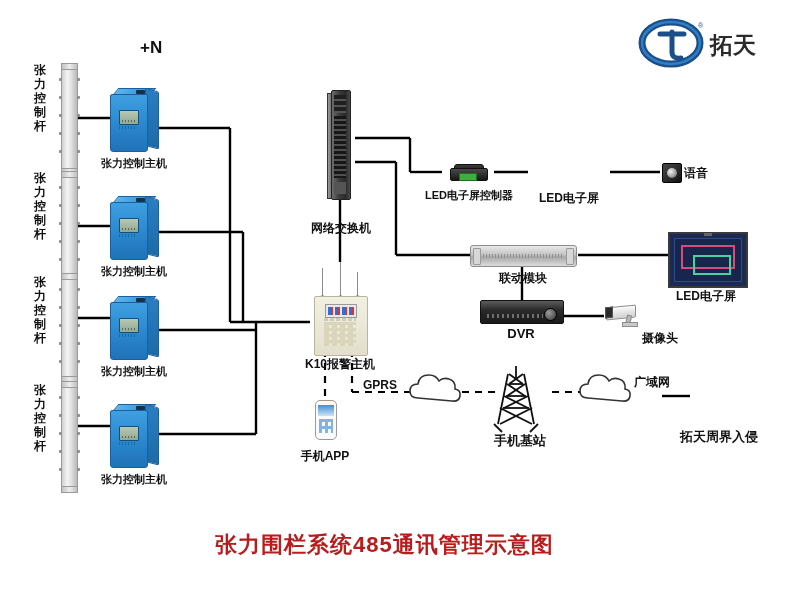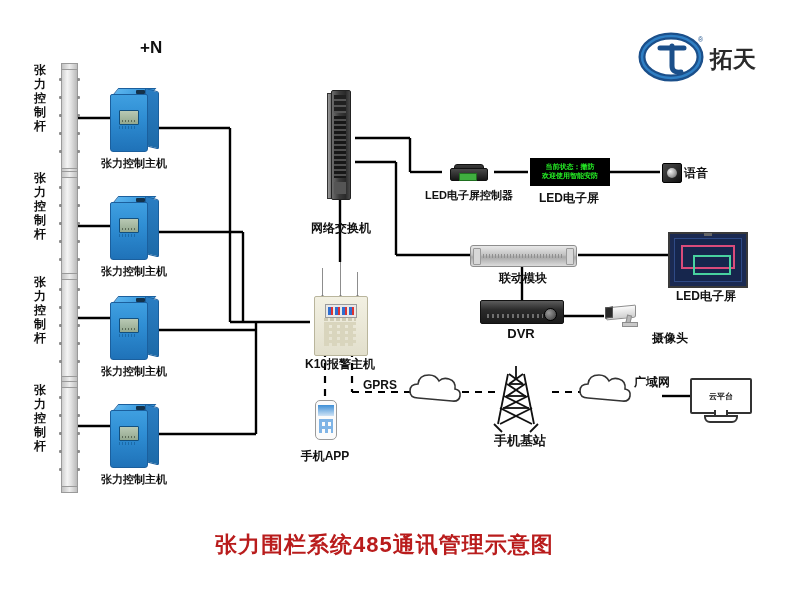--- a/index.html
+++ b/index.html
@@ -209,21 +209,21 @@
       <line x1="525" y1="384" x2="507" y2="396"></line>
       <line x1="504" y1="396" x2="528" y2="408"></line>
       <line x1="528" y1="396" x2="504" y2="408"></line>
       <line x1="500" y1="408" x2="532" y2="424"></line>
       <line x1="532" y1="408" x2="500" y2="424"></line>
       <line x1="494" y1="424" x2="502" y2="432"></line>
       <line x1="538" y1="424" x2="530" y2="432"></line>
     </g>
   </svg>
 
-  <div class="logo" style="left:640px;top:34px;width:150px;height:48px;">
+  <div class="logo" style="left:640px;top:20px;width:150px;height:48px;">
     <svg width="62" height="46" style="position:absolute;left:0;top:0;">
       <ellipse cx="31" cy="23" rx="29" ry="21" fill="none" stroke="#1b4f8a" stroke-width="7"></ellipse>
       <ellipse cx="31" cy="23" rx="29" ry="21" fill="none" stroke="#2f7fc4" stroke-width="2.5"></ellipse>
       <path d="M20 14 h24 M32 12 v20 q0 7 9 6" fill="none" stroke="#1b4f8a" stroke-width="5" stroke-linecap="round"></path>
     </svg>
     <span class="tm" style="left:58px;top:2px;">®</span>
     <span class="txt" style="left:70px;top:10px;">拓天</span>
   </div>
 
   <div class="plusN" style="left:140px;top:38px;">+N</div>
@@ -361,24 +361,20 @@
   </div>
   <div class="lbl" style="left:296px;top:220px;width:90px;font-size:12px;">网络交换机</div>
 
   <div class="ledctl" style="left:450px;top:164px;">
     <div class="t"></div>
       <div class="b"></div>
       <div class="g"></div>
   </div>
   <div class="lbl" style="left:414px;top:188px;width:110px;">LED电子屏控制器</div>
 
-  <div class="ledscr" style="left:530px;top:158px;width:78px;height:26px;">
-    <span>当前状态：撤防</span>
-    <span>欢迎使用智能安防</span>
-  </div>
   <div class="lbl" style="left:532px;top:190px;width:74px;font-size:12px;">LED电子屏</div>
 
   <div class="spk" style="left:662px;top:163px;"></div>
   <div class="lbl" style="left:684px;top:165px;width:40px;text-align:left;font-size:12px;">语音</div>
 
   <div class="link" style="left:470px;top:245px;">
     <span class="ear" style="left:2px;"></span>
       <span class="ear" style="right:2px;"></span>
   </div>
   <div class="lbl" style="left:478px;top:270px;width:90px;font-size:12px;">联动模块</div>
@@ -394,21 +390,21 @@
       <span class="knob"></span>
   </div>
   <div class="lbl" style="left:486px;top:326px;width:70px;font-size:13px;">DVR</div>
 
   <div class="cam" style="left:606px;top:306px;">
     <span class="bod"></span>
       <span class="lens"></span>
       <span class="arm"></span>
       <span class="base"></span>
   </div>
-  <div class="lbl" style="left:642px;top:330px;width:56px;text-align:center;font-size:12px;">摄像头</div>
+  <div class="lbl" style="left:642px;top:330px;width:56px;text-align:left;font-size:12px;">摄像头</div>
 
   <span class="ant" style="left:322px;top:268px;height:30px;"></span>
   <span class="ant" style="left:340px;top:262px;height:36px;"></span>
   <span class="ant" style="left:357px;top:272px;height:26px;"></span>
   <div class="k10" style="left:314px;top:296px;">
     <span class="disp"></span>
     <span class="row" style="top:21px;"></span>
     <span class="kp"></span>
   </div>
   <div class="lbl" style="left:292px;top:356px;width:96px;font-size:12px;">K10报警主机</div>
@@ -418,23 +414,17 @@
   <div class="phone" style="left:315px;top:400px;">
     <span class="scr"></span>
       <span class="ic"></span>
   </div>
   <div class="lbl" style="left:292px;top:448px;width:66px;font-size:12px;">手机APP</div>
 
   <div class="lbl" style="left:490px;top:432px;width:60px;font-size:13px;">手机基站</div>
 
   <div class="lbl" style="left:628px;top:374px;width:48px;font-size:12px;">广域网</div>
 
-  <div class="mon" style="left:690px;top:378px;">
-    <span class="sc">
-        <span>云平台</span>
-      </span>
-    <span class="st"></span>
-      <span class="bs"></span>
-  </div>
+  <div class="lbl" style="left:654px;top:428px;width:130px;font-size:13px;">拓天周界入侵</div>
 
   <div class="title" style="left:215px;top:530px;">张力围栏系统485通讯管理示意图</div>
 
 </div>
 
 </body></html>

